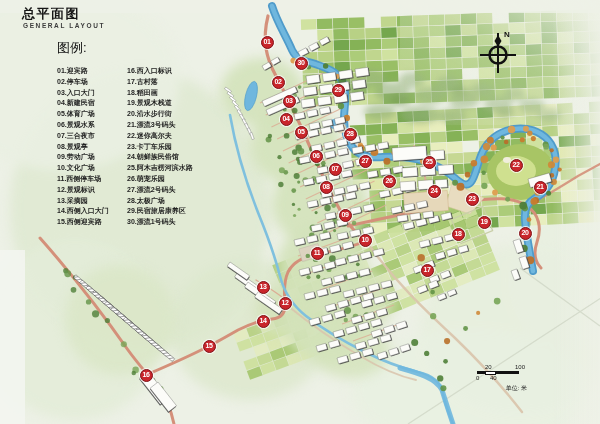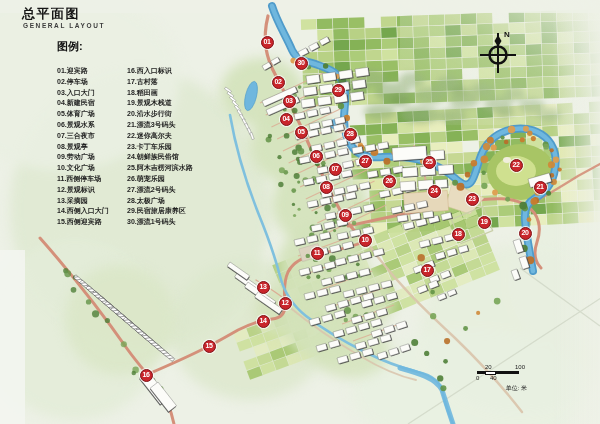--- a/index.html
+++ b/index.html
@@ -6,21 +6,21 @@
   #page{position:relative;width:600px;height:424px;overflow:hidden;
         background:#edf1e6;font-family:"Liberation Sans","DejaVu Sans",sans-serif;}
   #map-svg{position:absolute;left:0;top:0;}
   .soft{filter:blur(6px);}
   .soft2{filter:blur(3px);}
   
   #title-zh{position:absolute;left:22px;top:5px;font-size:13px;font-weight:bold;
             color:#161616;letter-spacing:1.5px;}
   #title-en{position:absolute;left:23px;top:22px;font-size:6.5px;font-weight:bold;
             color:#3c3c3c;letter-spacing:1.6px;}
-  #legend-heading{position:absolute;left:57px;top:39px;font-size:11px;font-weight:bold;color:#111;}
+  #legend-heading{position:absolute;left:57px;top:39px;font-size:13px;font-weight:normal;color:#111;}
   .legend-col{position:absolute;top:66px;}
   #legend-col-1{left:57px;}
   #legend-col-2{left:127px;}
   .legend-item{height:10.8px;line-height:10.8px;font-size:7px;font-weight:bold;
                color:#1f1f1f;white-space:nowrap;}
   
   #marker-layer{position:absolute;left:0;top:0;width:600px;height:424px;pointer-events:none;}
   .marker{position:absolute;width:13px;height:13px;border-radius:50%;
           background:#c9252b;border:1px solid #7e1216;box-sizing:border-box;
           box-shadow:0 0 0 1px rgba(255,255,255,.75);color:#fff;font-size:7px;

